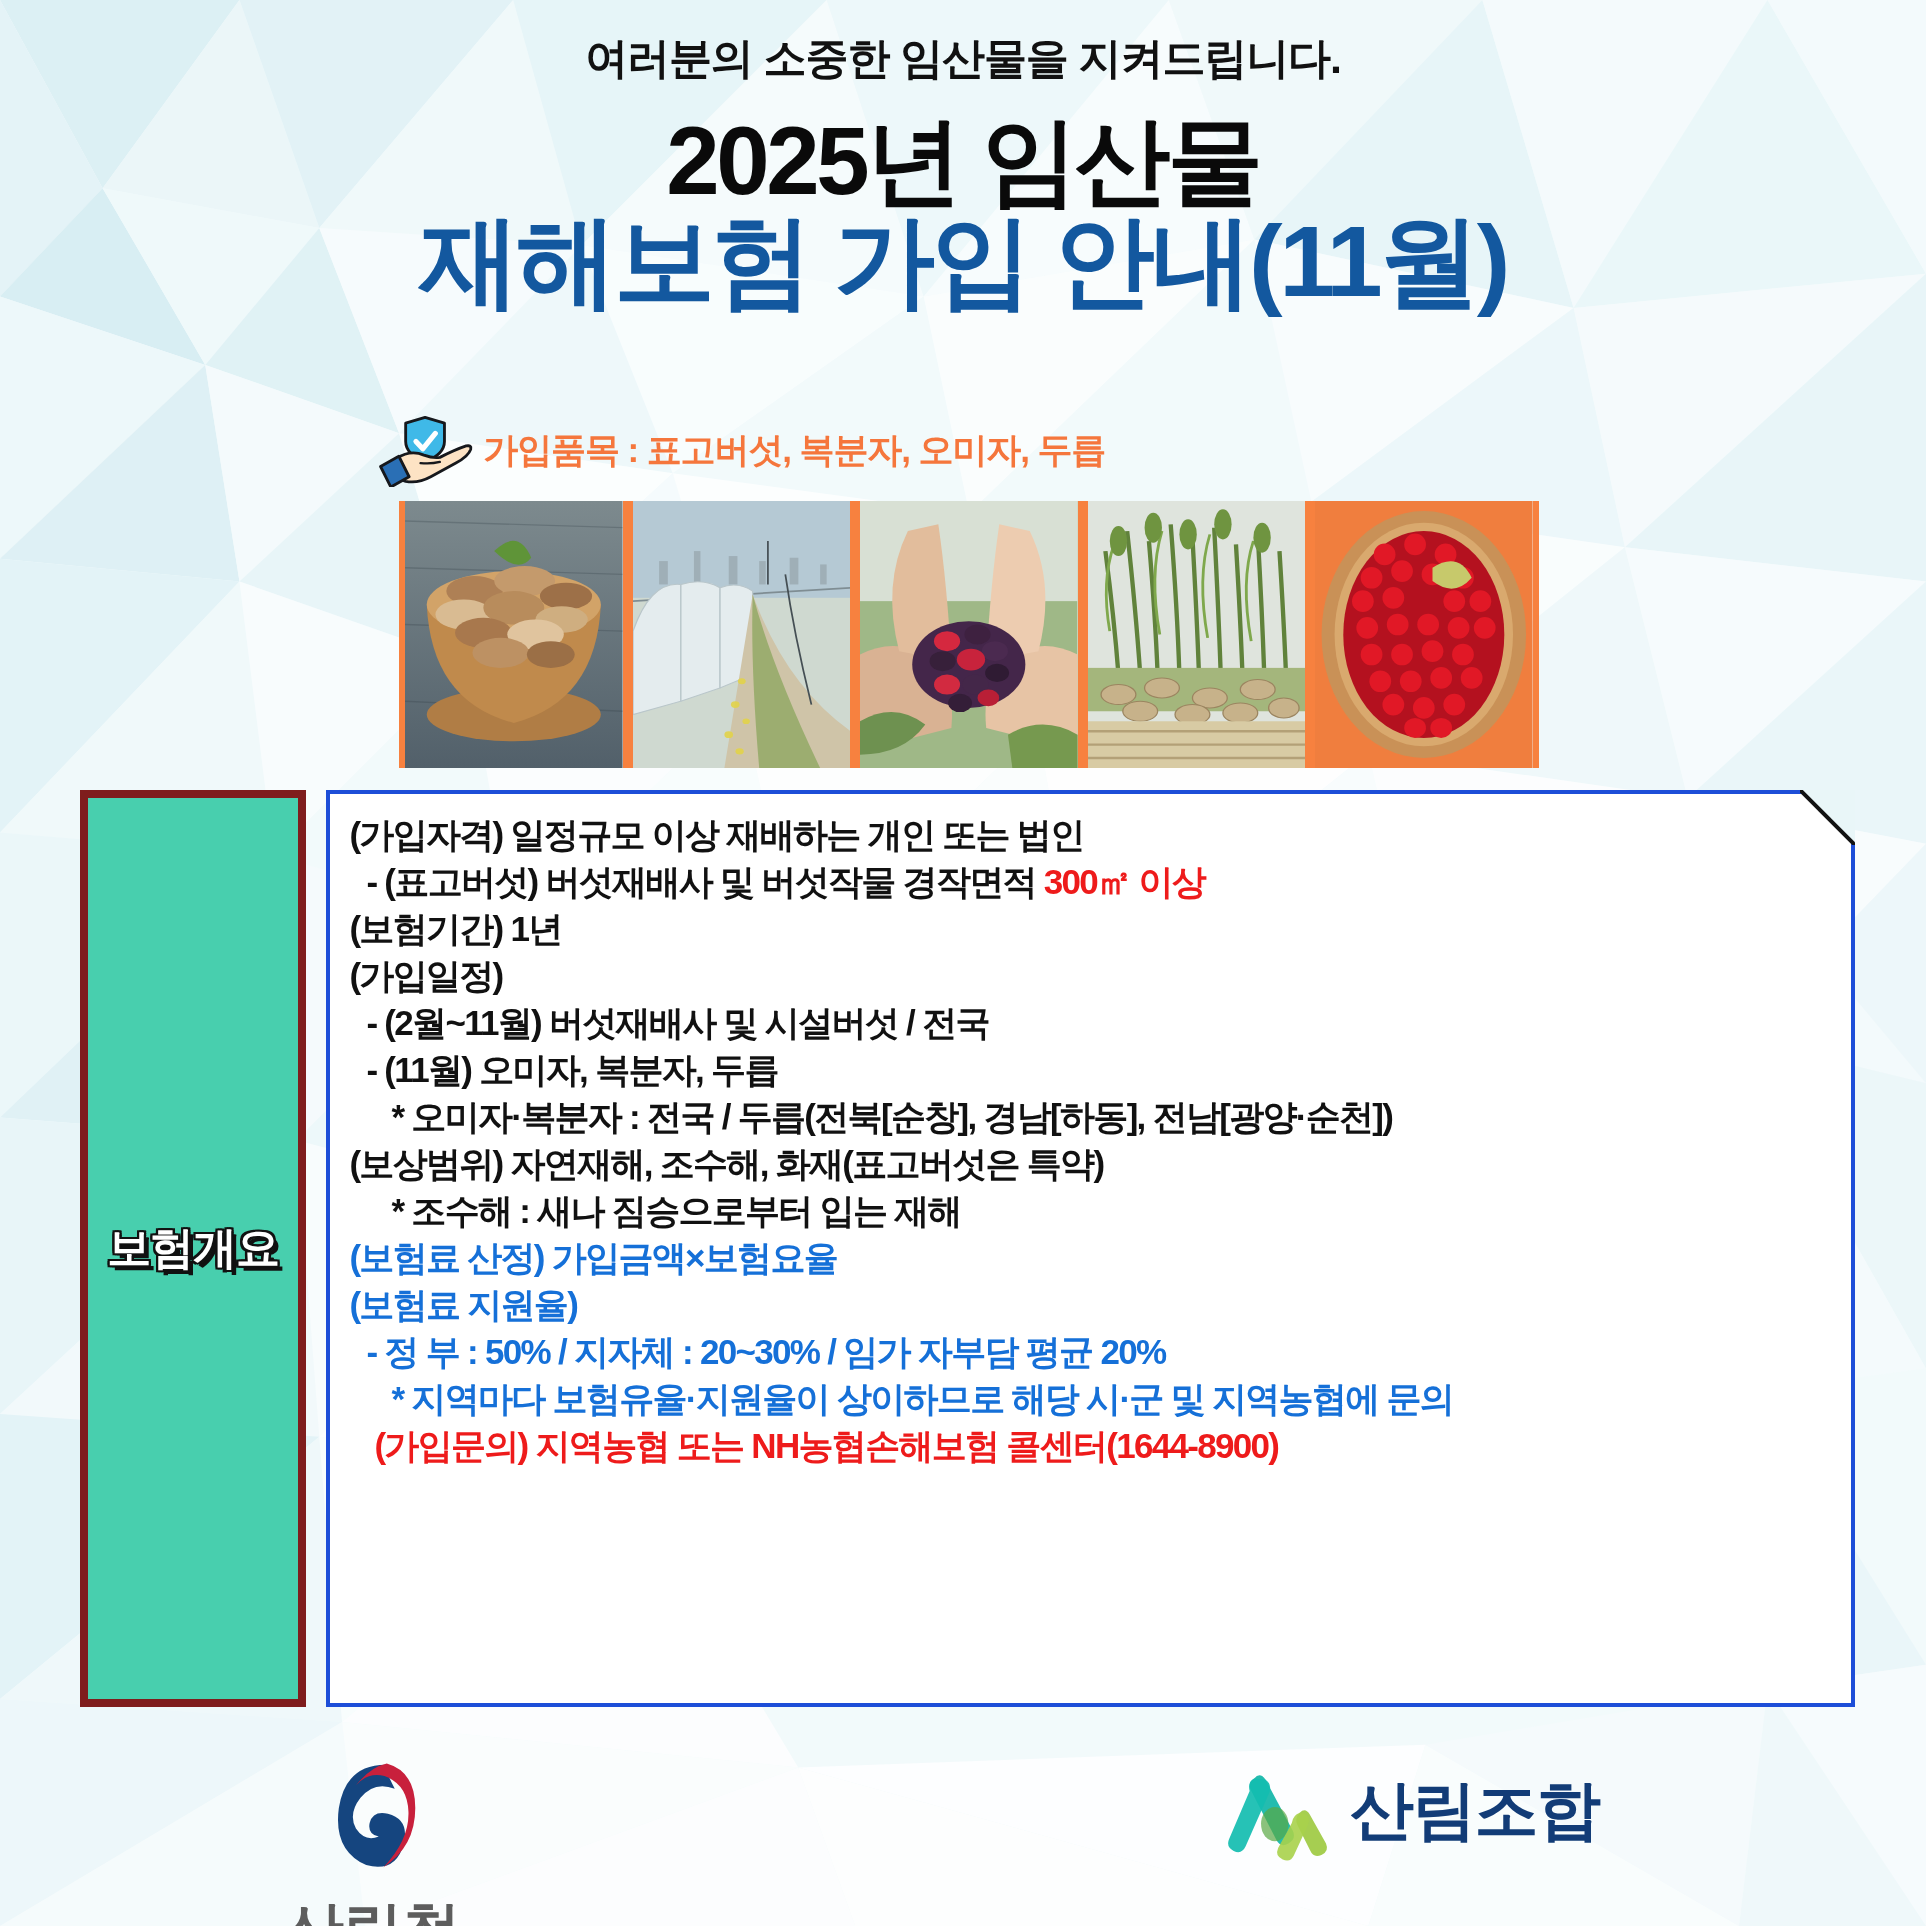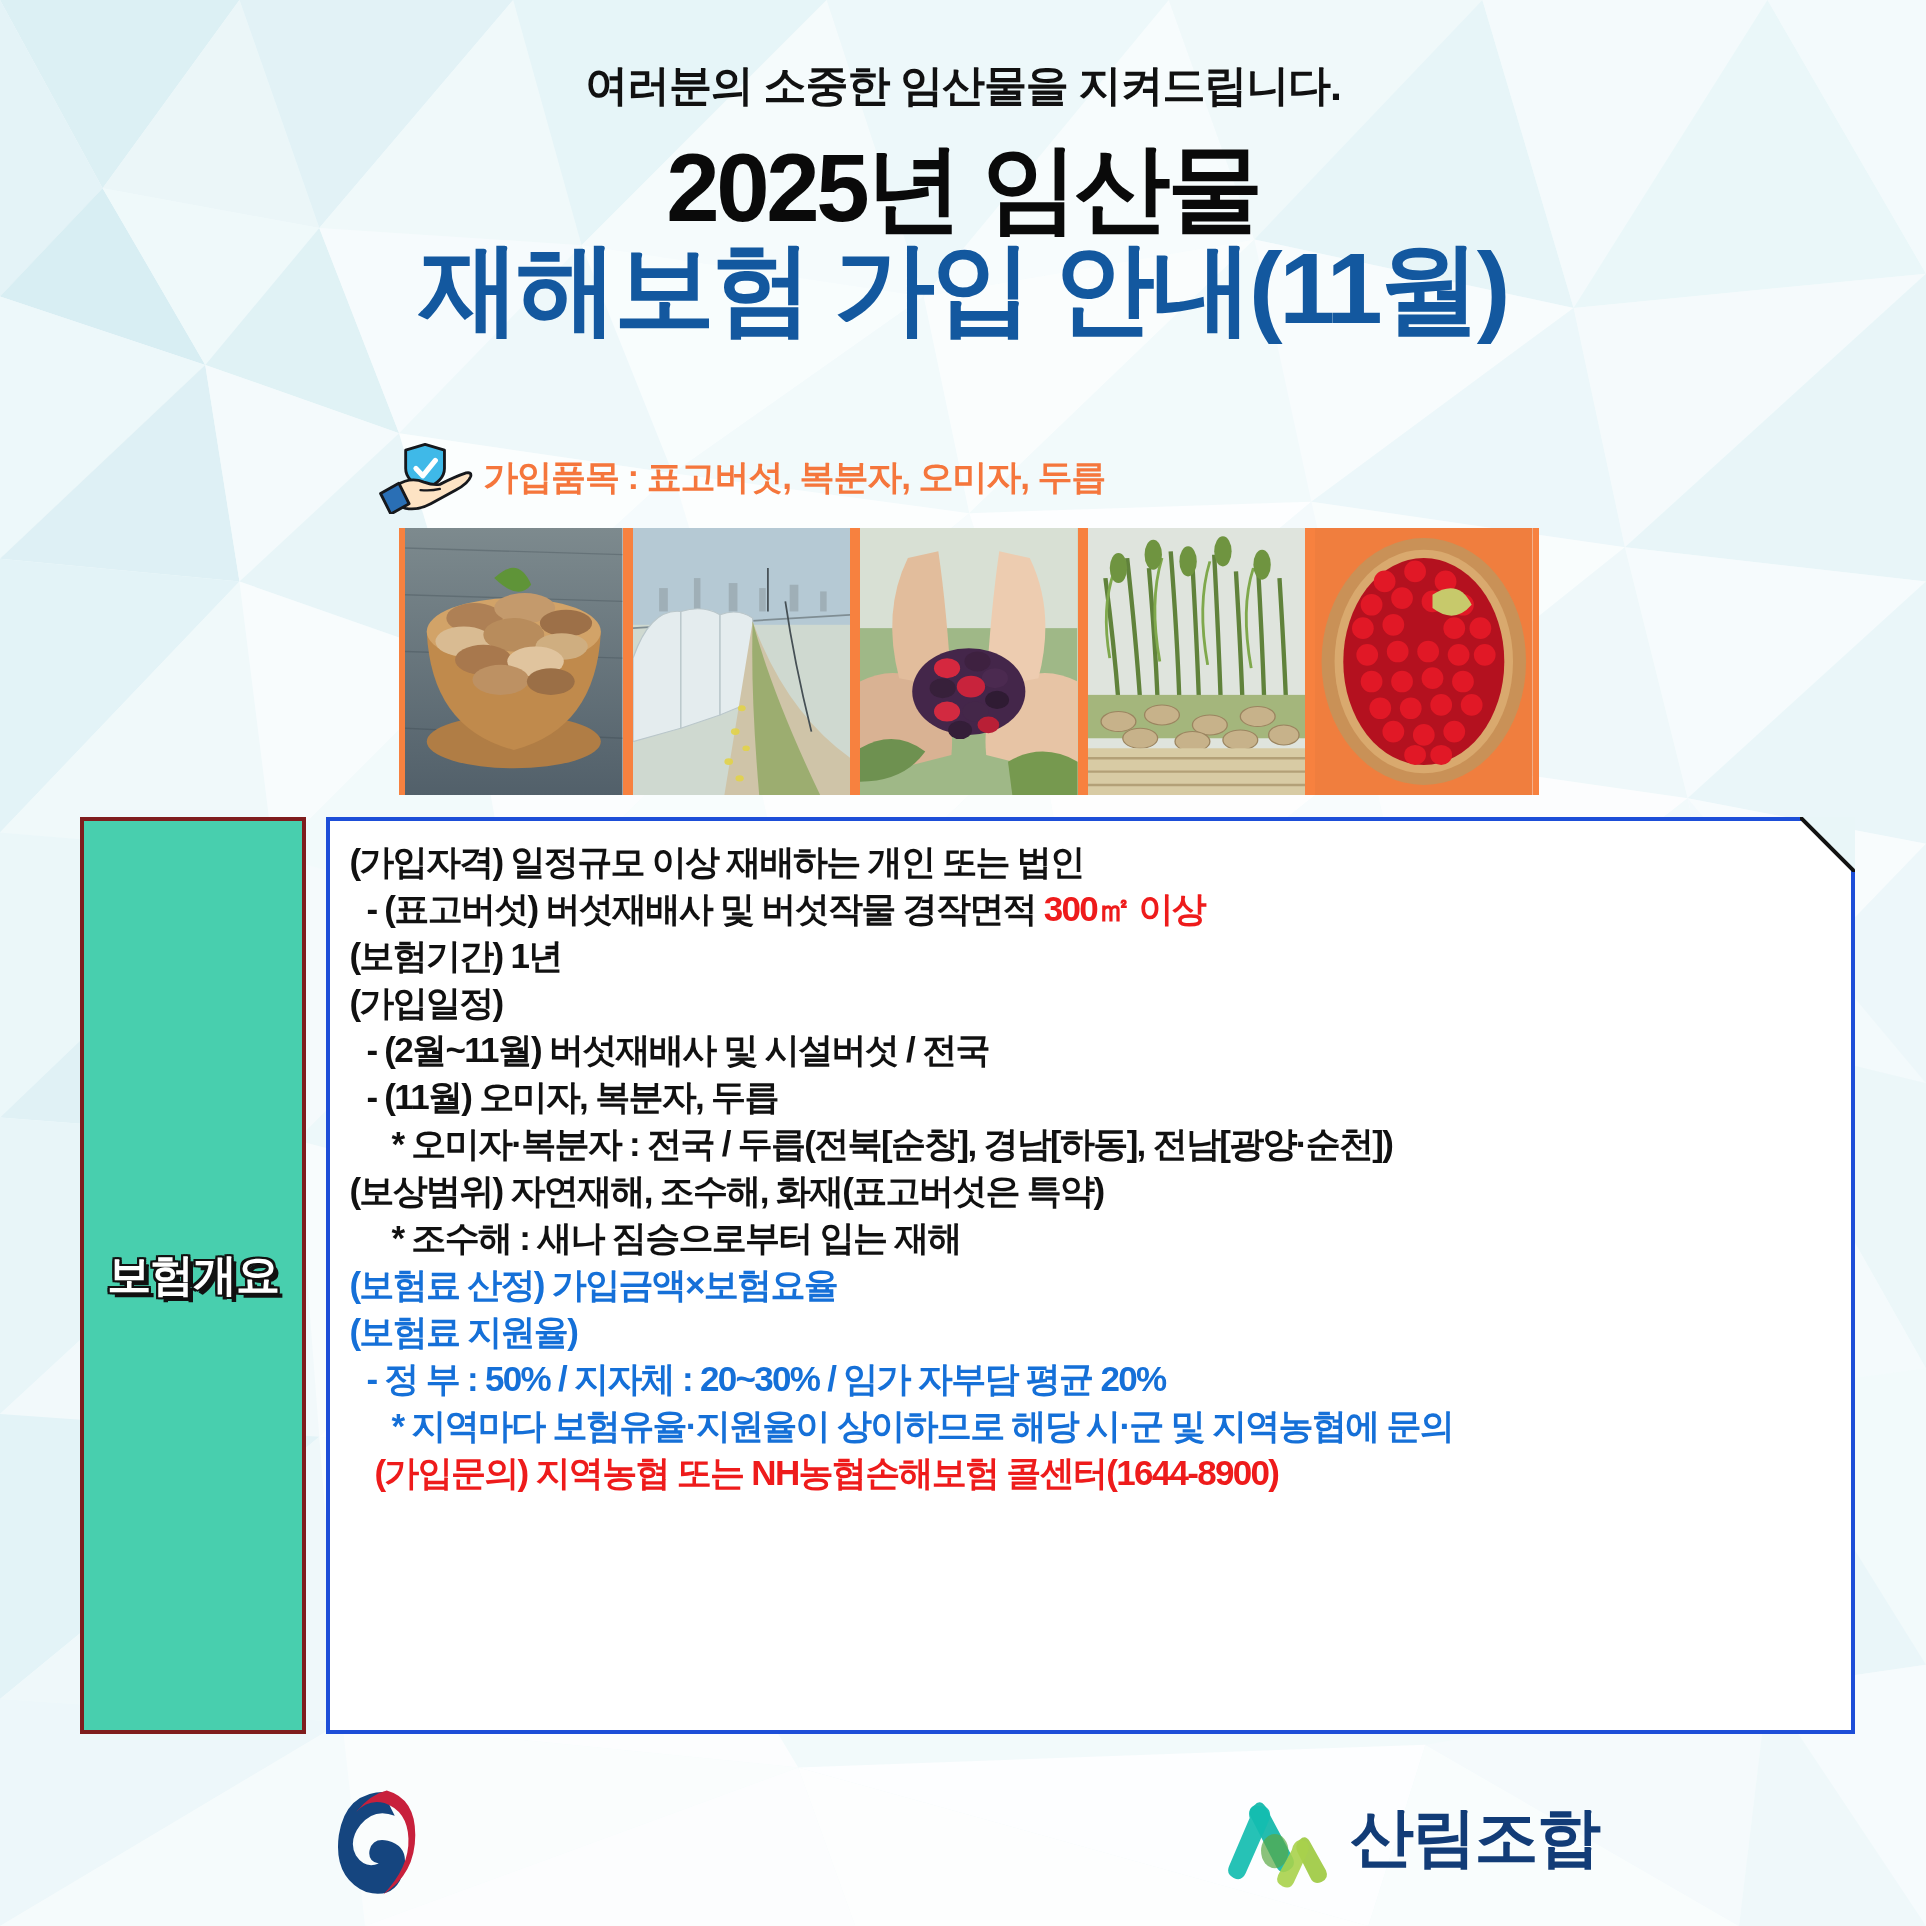--- a/index.html
+++ b/index.html
@@ -9,21 +9,21 @@
     position:relative;
     overflow:hidden;
     background:#e9f6f8;
   }
 
   
   #bg { position:absolute; inset:0; z-index:0; }
   #bg svg { width:100%; height:100%; display:block; }
 
   
-  #stage { position:absolute; inset:0; z-index:2;margin-top:27px; }
+  #stage { position:absolute; inset:0; z-index:2; }
 
   
   .head-wrap{
     position:absolute; left:0; right:0; top:0;
     text-align:center;
   }
   .kicker{
     font-size:43px; font-weight:bold; color:#111;
     letter-spacing:-1.1px;
     margin-top:30px;
@@ -60,21 +60,21 @@
     flex:1 1 0;
   }
   .photo:first-child{ border-left:6.3px solid #f7813f; }
   .photo:last-child{ border-right:6.3px solid #f7813f; }
   .photo svg{ width:100%; height:100%; display:block; }
 
   
   .green-tab{
     position:absolute; left:80px; top:790px;
     width:226px; height:917px;
-    background:#48cfae; border:4px solid #7f1d1d;
+    background:#48cfae; border:8px solid #7f1d1d;
     display:flex; align-items:center; justify-content:center;
   }
   .green-tab-label{
     font-size:44px; font-weight:bold; color:#ffffff;
     letter-spacing:-1.1px;
     text-shadow:
       -2.3px -2.3px 0 #111, 2.3px -2.3px 0 #111,
       -2.3px  2.3px 0 #111, 2.3px  2.3px 0 #111,
       -2.3px  0   0 #111, 2.3px  0   0 #111,
        0   -2.3px 0 #111, 0    2.3px 0 #111,

